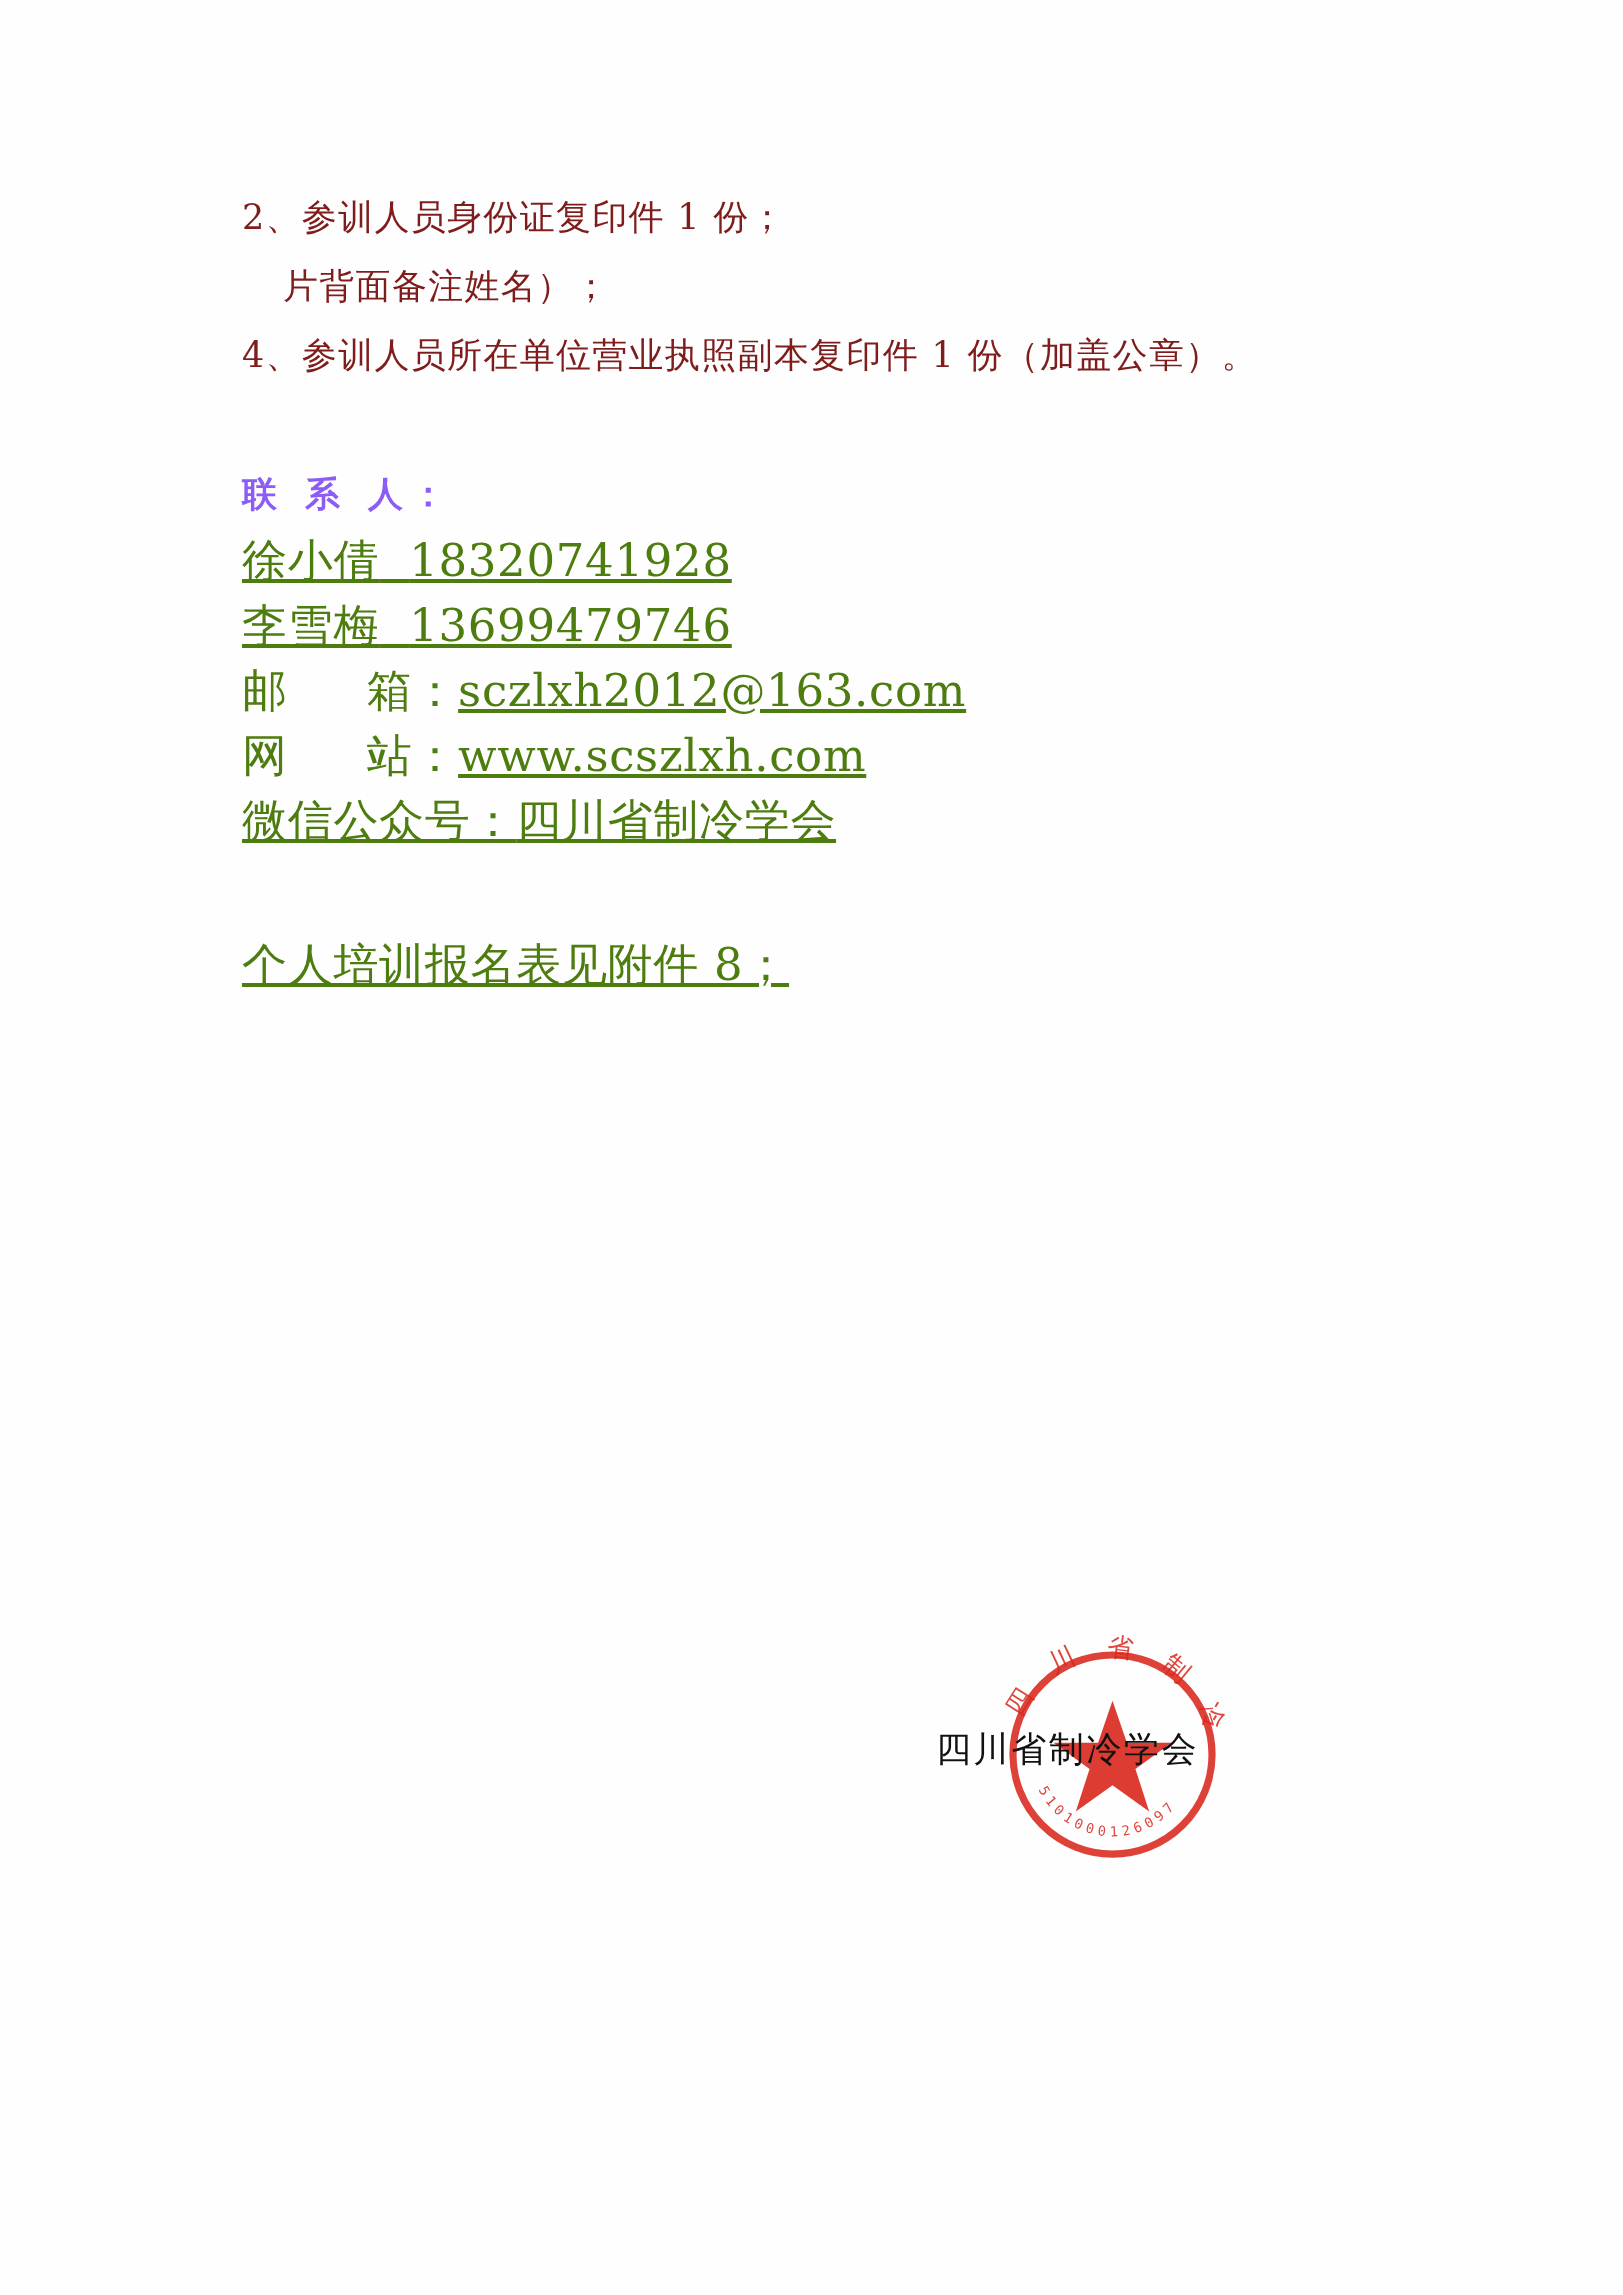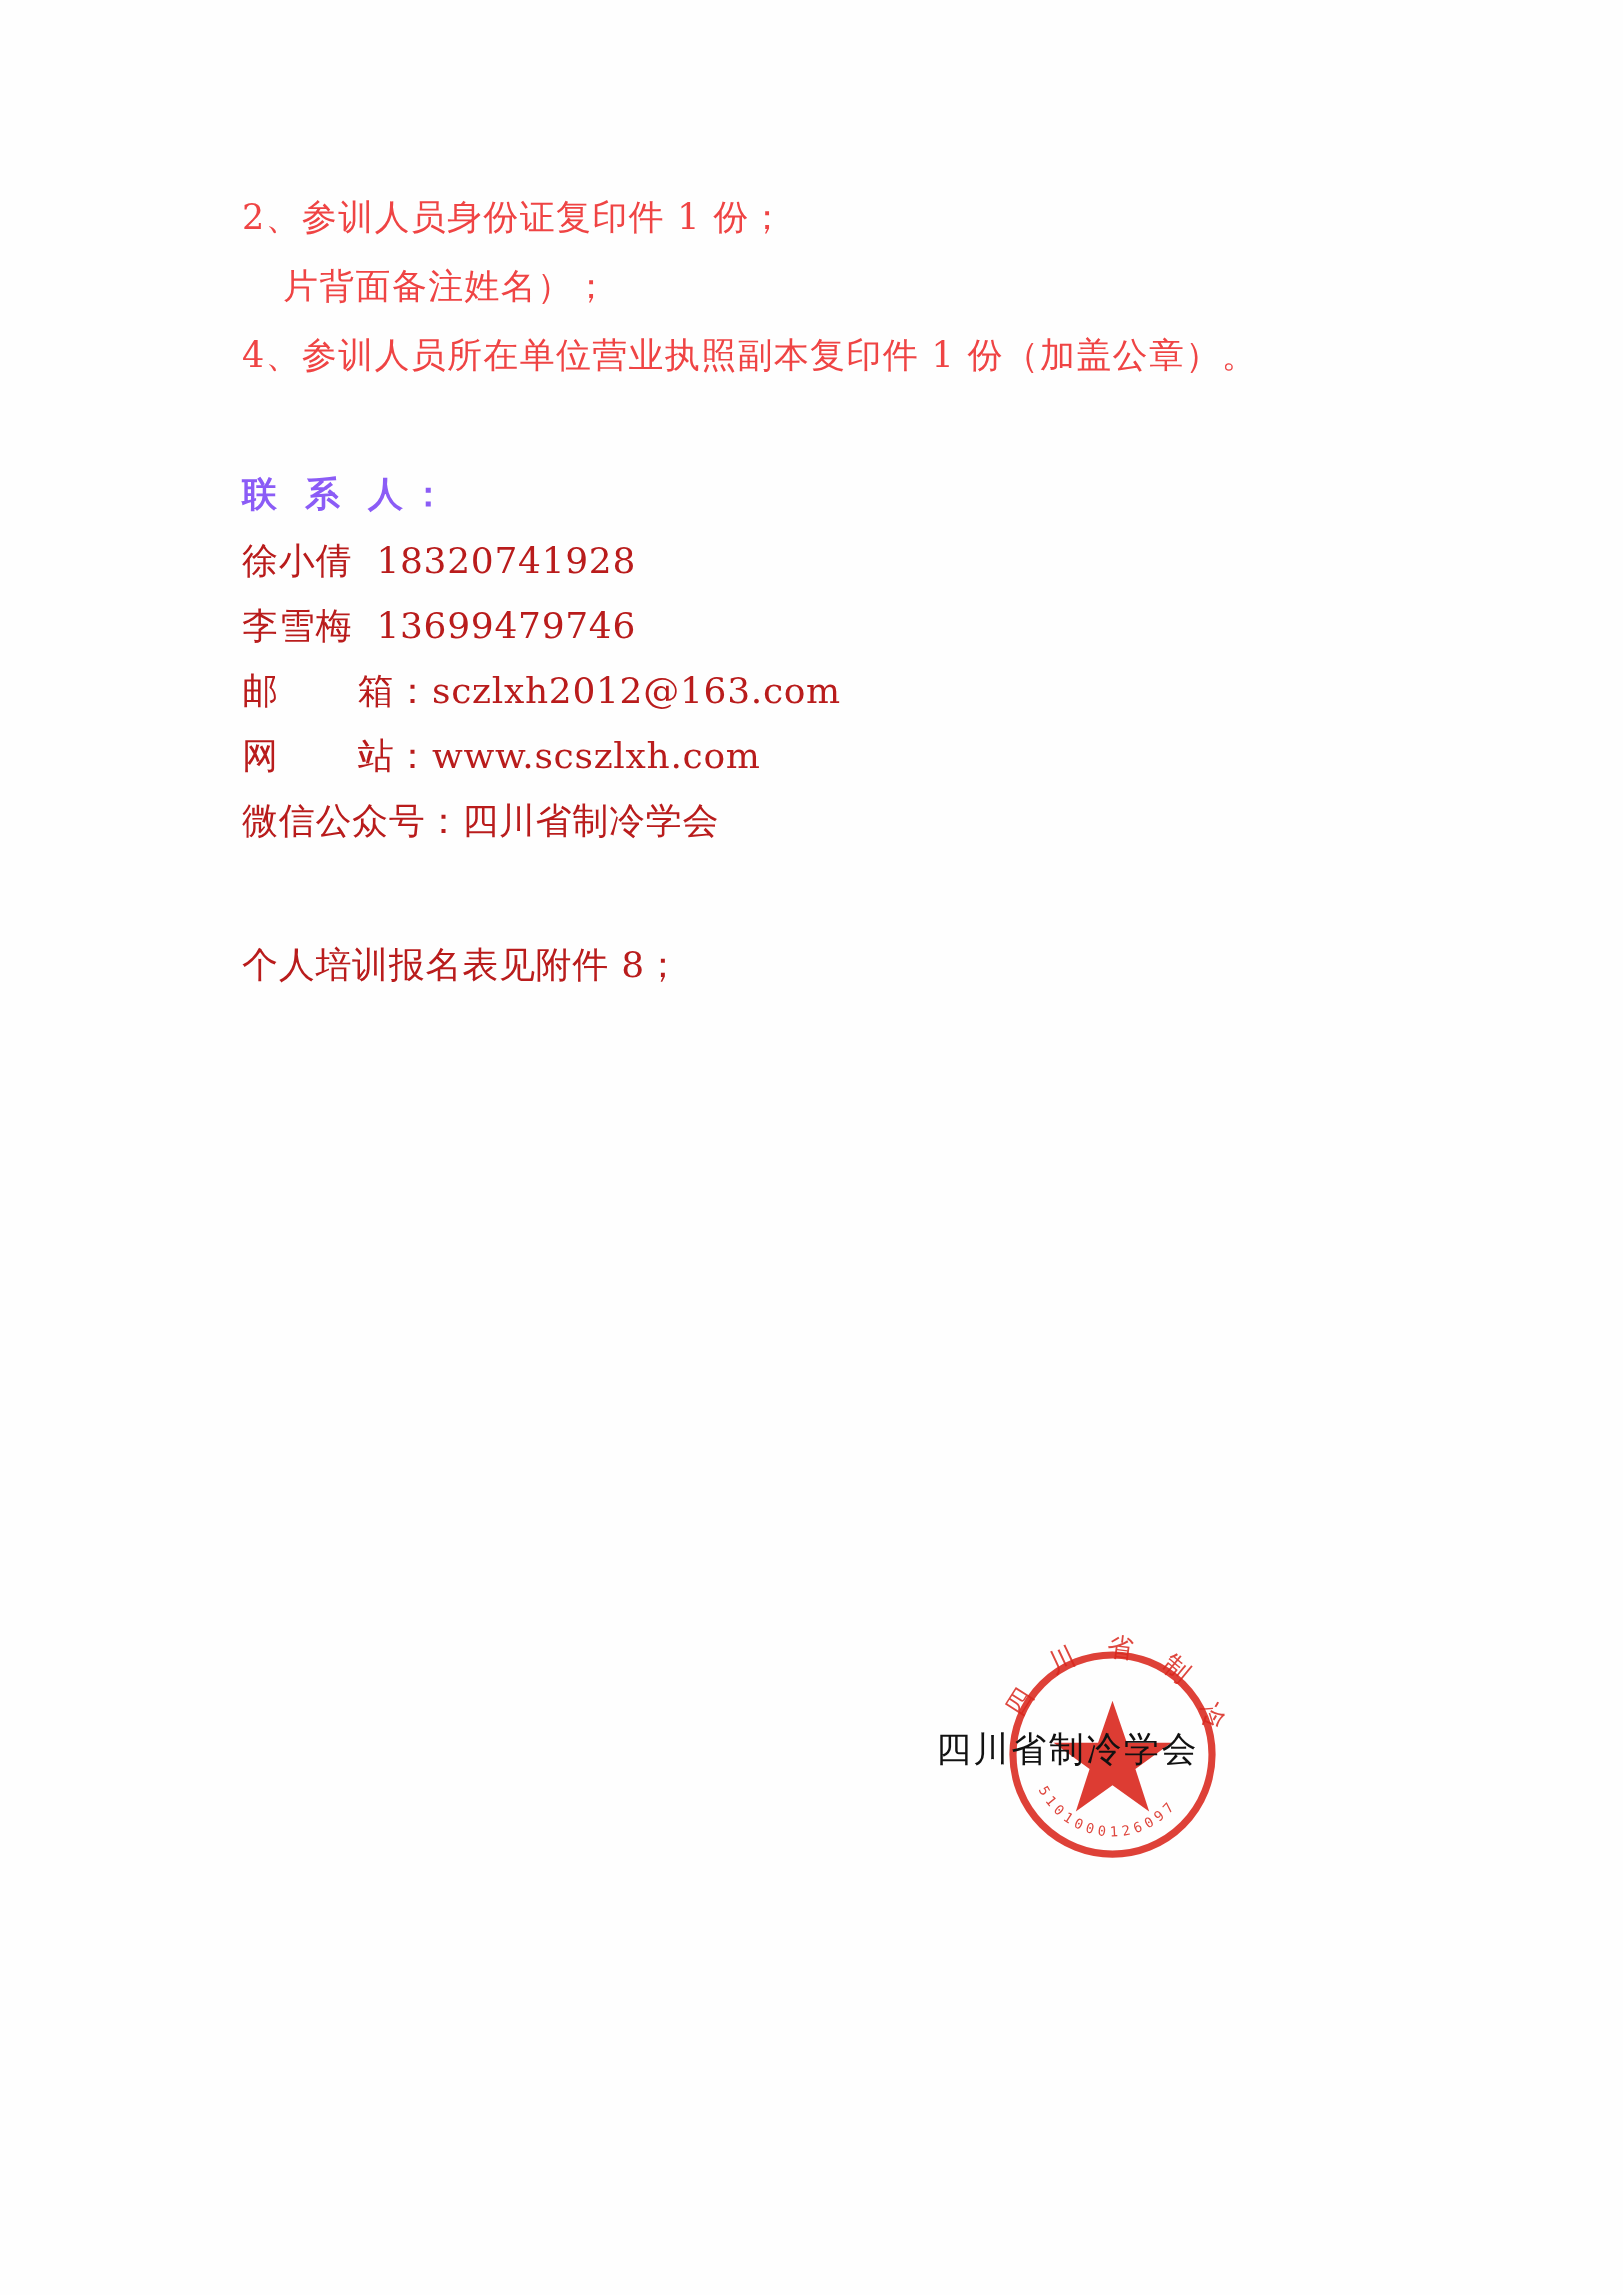--- a/index.html
+++ b/index.html
@@ -27,44 +27,45 @@
     left: 242px;
     top: 183px;
     width: 1152px;
   }
 
   .line {
     font-size: 35px;
     line-height: 69px;
     letter-spacing: 1.3px;
     white-space: pre;
-    color: #ef4444;
+    color: #7f1d1d;
   }
 
   .line.indent {
     padding-left: 41px;
   }
   .spacer-md { height: 69px; }
   .spacer-lg { height: 79px; }
 
   .section-title {
     font-size: 35px;
     line-height: 69px;
     letter-spacing: 7.9px;
     font-weight: 600;
     color: #8b5cf6;
     white-space: pre;
   }
 
   .contact-line {
-    font-size: 36px;
+    font-size: 45px;
     line-height: 65px;
     letter-spacing: 0.7px;
     white-space: pre;
-    color: #b91c1c;
+    color: #4d7c0f;
+    text-decoration: underline;
   }
 
   .label-pad {
     display: inline-block;
     min-width: 190px;
   }
 
   .ascii {
     font-family: "DejaVu Serif", "Liberation Serif", serif;
     letter-spacing: 0.7px;

